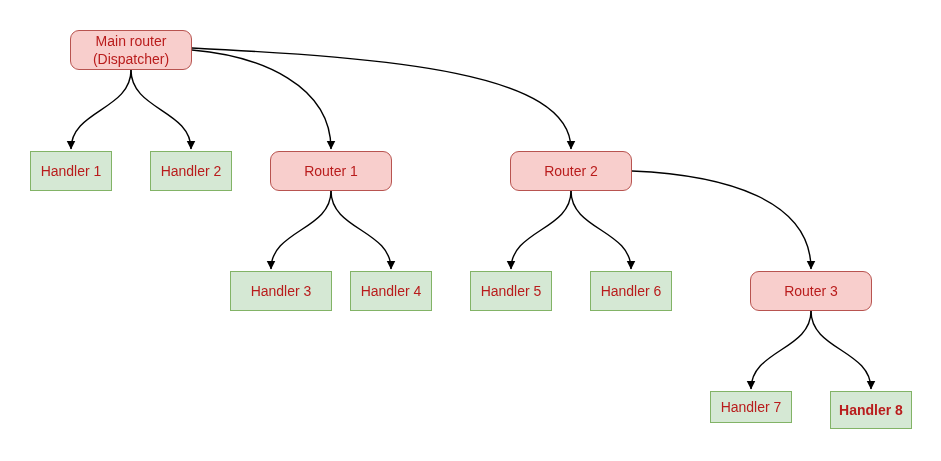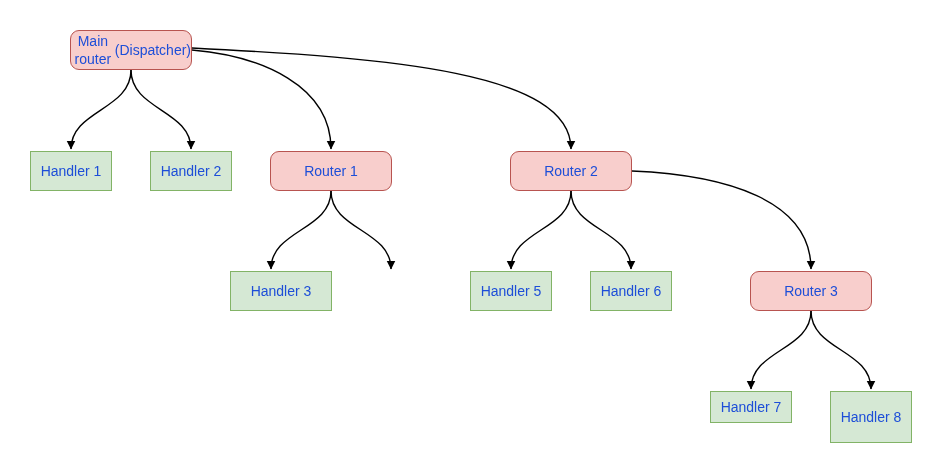--- a/index.html
+++ b/index.html
@@ -21,27 +21,27 @@
   }
   .edges path.edge {
     fill: none;
     stroke: var(--edge, #000000);
     stroke-width: 1.4;
   }
   .node {
     position: absolute;
     box-sizing: border-box;
     display: flex;
-    flex-direction: row;
+    flex-direction: column;
     align-items: center;
     justify-content: center;
     text-align: center;
     font-size: 14px;
     line-height: 18px;
-    color: #1d4ed8;
+    color: #b91c1c;
   }
   .node.router {
     background: var(--router-fill, #f8cecc);
     border: 1px solid var(--router-stroke, #b85450);
     border-radius: 9px;
   }
   .node.handler {
     background: var(--handler-fill, #d5e8d4);
     border: 1px solid var(--handler-stroke, #82b366);
   }
@@ -88,34 +88,37 @@
   </div>
 
   <div class="node router" style="left:510px; top:151px; width:122px; height:40px;">
     <span>Router 2</span>
   </div>
 
   <div class="node handler" style="left:230px; top:271px; width:102px; height:40px;">
     <span>Handler 3</span>
   </div>
 
+  <div class="node handler" style="left:350px; top:271px; width:82px; height:40px;">
+    <span>Handler 4</span>
+  </div>
 
   <div class="node handler" style="left:470px; top:271px; width:82px; height:40px;">
     <span>Handler 5</span>
   </div>
 
   <div class="node handler" style="left:590px; top:271px; width:82px; height:40px;">
     <span>Handler 6</span>
   </div>
 
   <div class="node router" style="left:750px; top:271px; width:122px; height:40px;">
     <span>Router 3</span>
   </div>
 
   <div class="node handler" style="left:710px; top:391px; width:82px; height:32px;">
     <span>Handler 7</span>
   </div>
 
-  <div class="node handler" style="left:830px; top:391px; width:82px; height:52px;">
+  <div class="node handler" style="left:830px; top:391px; width:82px; height:38px;font-weight:bold;">
     <span>Handler 8</span>
   </div>
 
 </div>
 
 </body></html>

